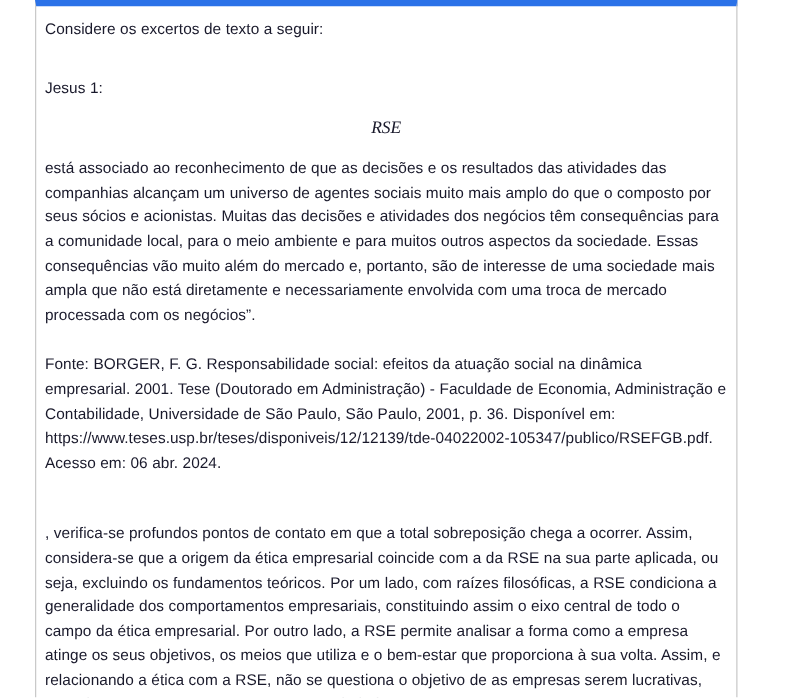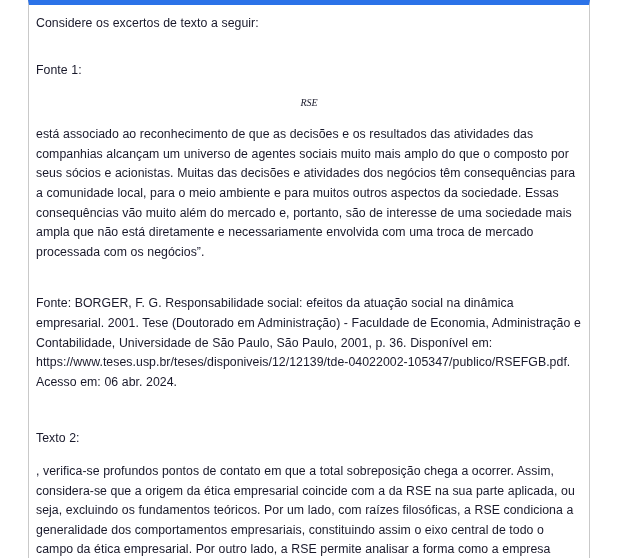--- a/index.html
+++ b/index.html
@@ -55,64 +55,63 @@
   .para.tight {
     margin-bottom: 13px;
   }
   .para.lead {
     margin-bottom: 27px;
   }
   .para.label {
     margin-bottom: 13px;
   }
   .para.after-math {
-    margin-bottom: 26px;
+    margin-bottom: 14px;
   }
   .para.source {
     margin-bottom: 37px;
   }
 
   
   .math-line {
     margin: 0 0 12px 0;
     text-align: center;
     font-family: "Liberation Serif", "DejaVu Serif", serif;
     font-style: italic;
-    font-size: 10px;
+    font-size: 14px;
     line-height: 20px;
     color: #19192b;
   }
   .math-line.wide {
     font-size: 12.4px;
     letter-spacing: -0.1px;
   }
   .spacer-sm { height: 6px; }
 </style>
 </head>
 <body>
 
 <div class="stage">
 
   <div class="content-card">
     <div class="card-inner">
 
       <p class="para lead">Considere os excertos de texto a seguir:</p>
 
-      <p class="para label">Fonte 1:</p>
+      <p class="para label">Jesus 1:</p>
 
 
       <p class="math-line">RSE</p>
 
       <p class="para after-math">está associado ao reconhecimento de que as decisões e os resultados das atividades das companhias alcançam um universo de agentes sociais muito mais amplo do que o composto por seus sócios e acionistas. Muitas das decisões e atividades dos negócios têm consequências para a comunidade local, para o meio ambiente e para muitos outros aspectos da sociedade. Essas consequências vão muito além do mercado e, portanto, são de interesse de uma sociedade mais ampla que não está diretamente e necessariamente envolvida com uma troca de mercado processada com os negócios”.</p>
 
       <div class="spacer-sm"></div>
 
       <p class="para source">Fonte: BORGER, F. G. Responsabilidade social: efeitos da atuação social na dinâmica empresarial. 2001. Tese (Doutorado em Administração) - Faculdade de Economia, Administração e Contabilidade, Universidade de São Paulo, São Paulo, 2001, p. 36. Disponível em: https://www.teses.usp.br/teses/disponiveis/12/12139/tde-04022002-105347/publico/RSEFGB.pdf. Acesso em: 06 abr. 2024.</p>
 
-      <p class="para label">Texto 2:</p>
 
 
 
       <p class="para after-math">, verifica-se profundos pontos de contato em que a total sobreposição chega a ocorrer. Assim, considera-se que a origem da ética empresarial coincide com a da RSE na sua parte aplicada, ou seja, excluindo os fundamentos teóricos. Por um lado, com raízes filosóficas, a RSE condiciona a generalidade dos comportamentos empresariais, constituindo assim o eixo central de todo o campo da ética empresarial. Por outro lado, a RSE permite analisar a forma como a empresa atinge os seus objetivos, os meios que utiliza e o bem-estar que proporciona à sua volta. Assim, e relacionando a ética com a RSE, não se questiona o objetivo de as empresas serem lucrativas, mas sim a forma como estas atuam na sociedade”.</p>
 
     </div>
   </div>
 
 </div>
 

